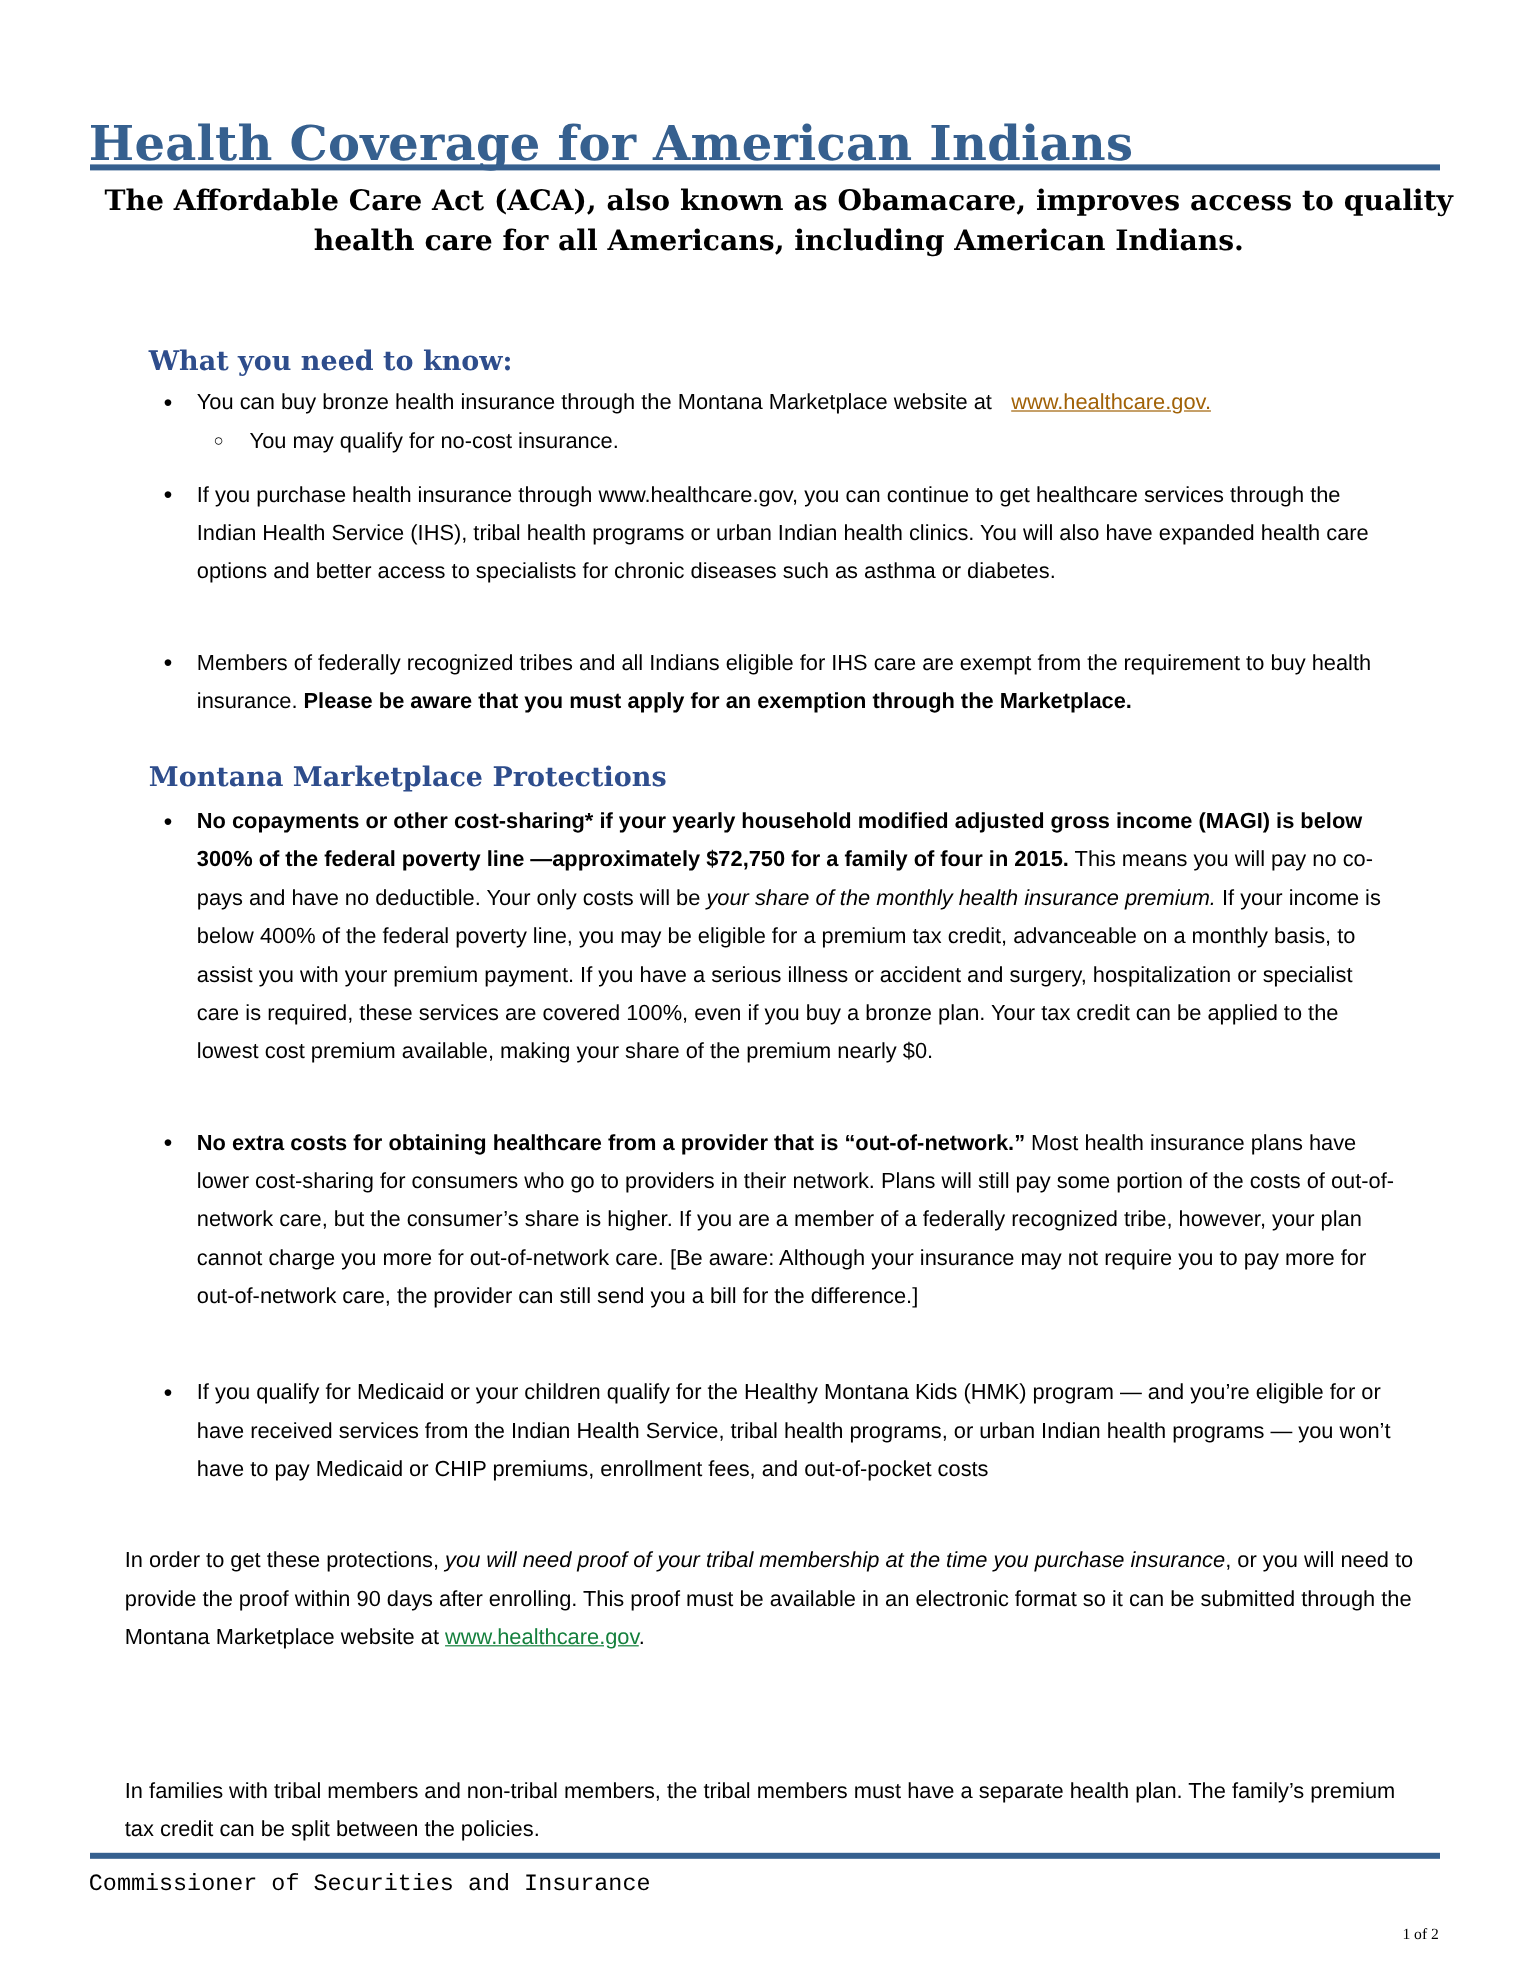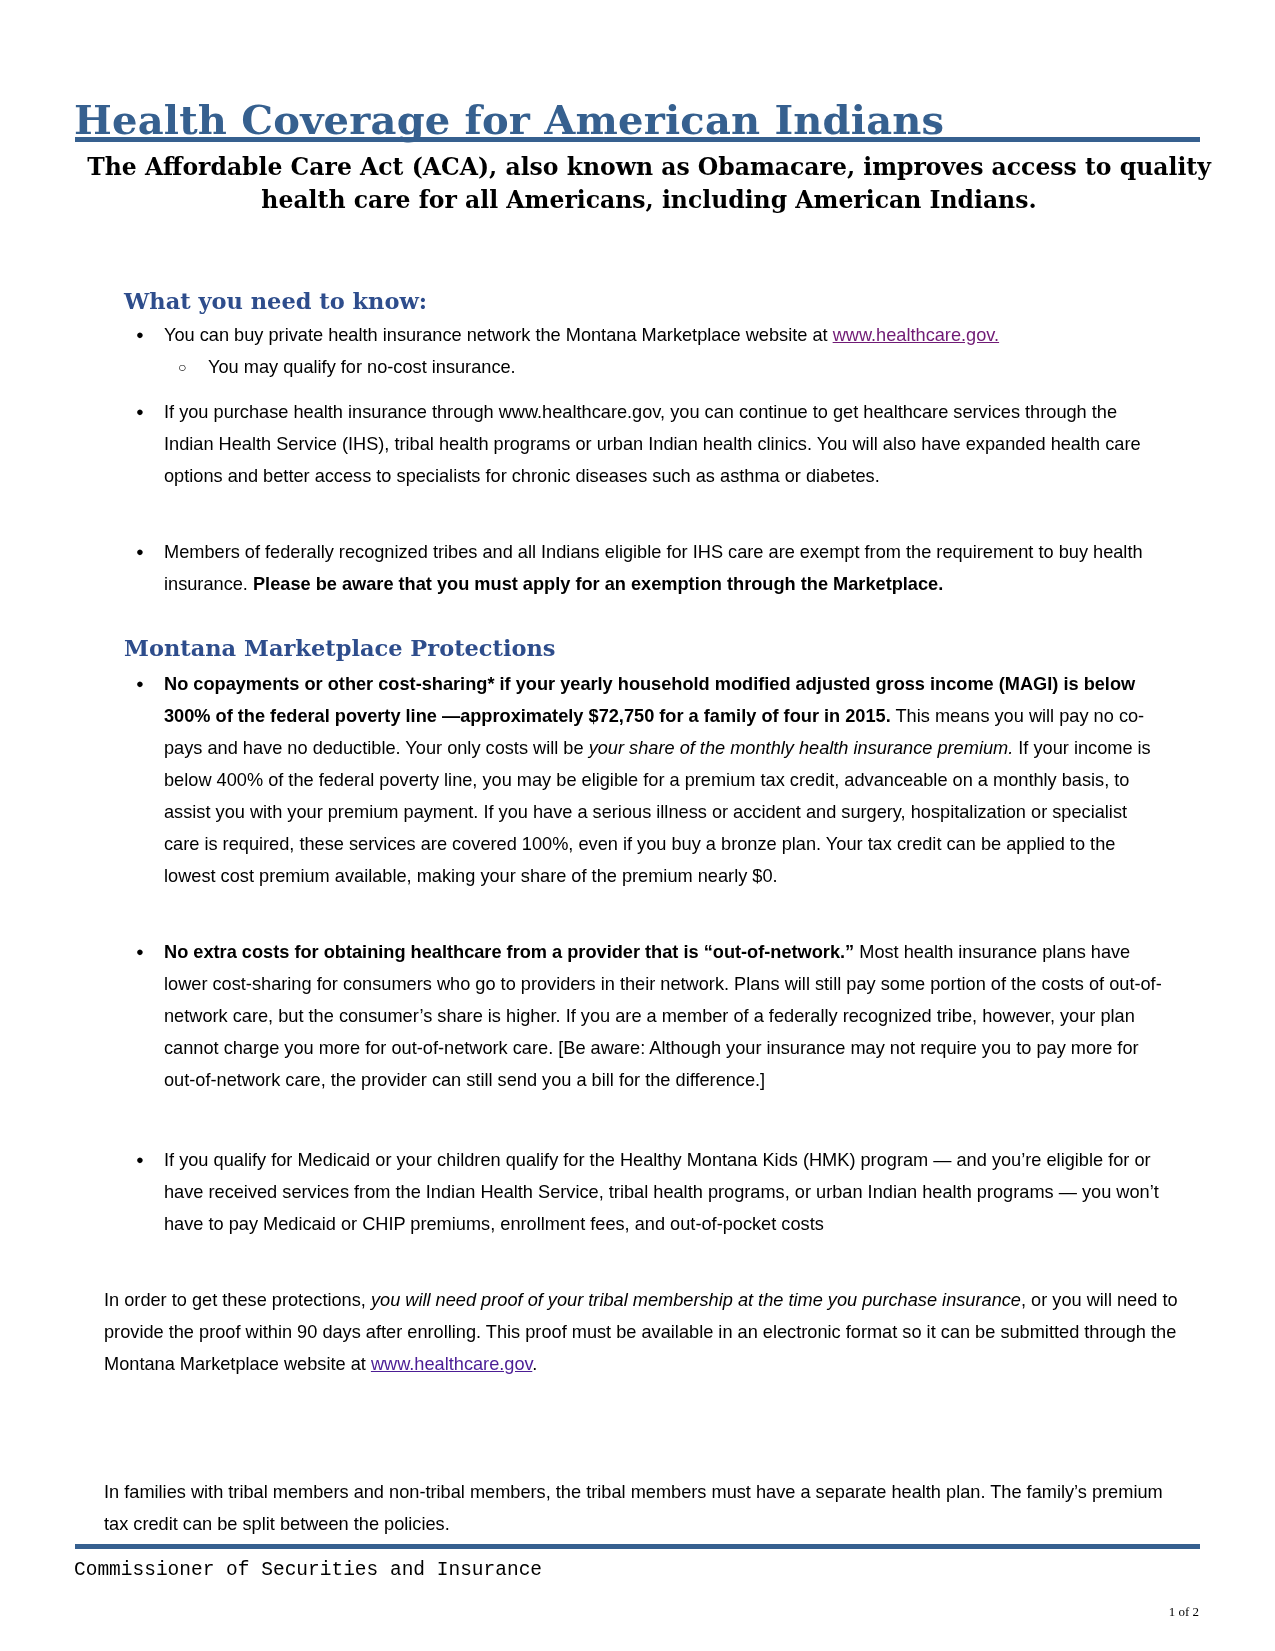--- a/index.html
+++ b/index.html
@@ -31,22 +31,22 @@
     font-family: "Liberation Sans", sans-serif; font-size: 18.2px; line-height: 32px; color: #000;
   }
 
   .blk { position: absolute; left: 164px; width: 1000px; }
   .bullet {
     position: absolute; left: -30px; top: 0; width: 12px; text-align: center;
     font-size: 13px; line-height: 32px;
   }
   .subbullet { position: absolute; left: 178px; font-size: 14px; line-height: 32px; }
 
-  a.link { color: #701a75; text-decoration: underline; }
-  .ulink { color: #4c1d95; }
+  a.link { color: #a16207; text-decoration: underline; margin-left: 11px; }
+  .ulink { color: #15803d; }
 
   .para { position: absolute; left: 104px; width: 1080px; }
 
   #footer-rule { position: absolute; left: 75px; top: 1544px; width: 1125px; height: 5px; background: #36608f; }
   #footer-left { position: absolute; left: 74px; top: 1557px; font-family: Liberation Mono, monospace; font-size: 19.5px; line-height: 26px; text-align: center; }
   #footer-right { position: absolute; right: 76px; top: 1599px; font-family: "Liberation Serif", serif; font-size: 13px; line-height: 26px; }
   b { font-weight: bold; }
   i { font-style: italic; margin-top: 36px; }
 </style>
 </head>
@@ -54,21 +54,21 @@
 
 <h1 id="title">Health Coverage for American Indians</h1>
 <div id="title-rule"></div>
 
 <div id="subtitle">The Affordable Care Act (ACA), also known as Obamacare, improves access to quality health care for all Americans, including American Indians.</div>
 
 <h2 id="h1" class="heading">What you need to know:</h2>
 
 <div class="blk body-text" style="top:319px;">
   <span class="bullet">●</span>
-  <span>You can buy private health insurance network the Montana Marketplace website at </span><a class="link" href="#">www.healthcare.gov.</a>
+  <span>You can buy bronze health insurance through the Montana Marketplace website at </span><a class="link" href="#">www.healthcare.gov.</a>
 </div>
 <div class="subbullet body-text" style="top:351px;">○</div>
 <div class="blk body-text" style="top:351px; left:208px; width:900px;">You may qualify for no-cost insurance.</div>
 
 <div class="blk body-text" style="top:396px;">
   <span class="bullet">●</span>
   <span>If you purchase health insurance through www.healthcare.gov, you can continue to get healthcare services through the Indian Health Service (IHS), tribal health programs or urban Indian health clinics. You will also have expanded health care options and better access to specialists for chronic diseases such as asthma or diabetes.</span>
 </div>
 
 <div class="blk body-text" style="top:536px; width:1020px;">

